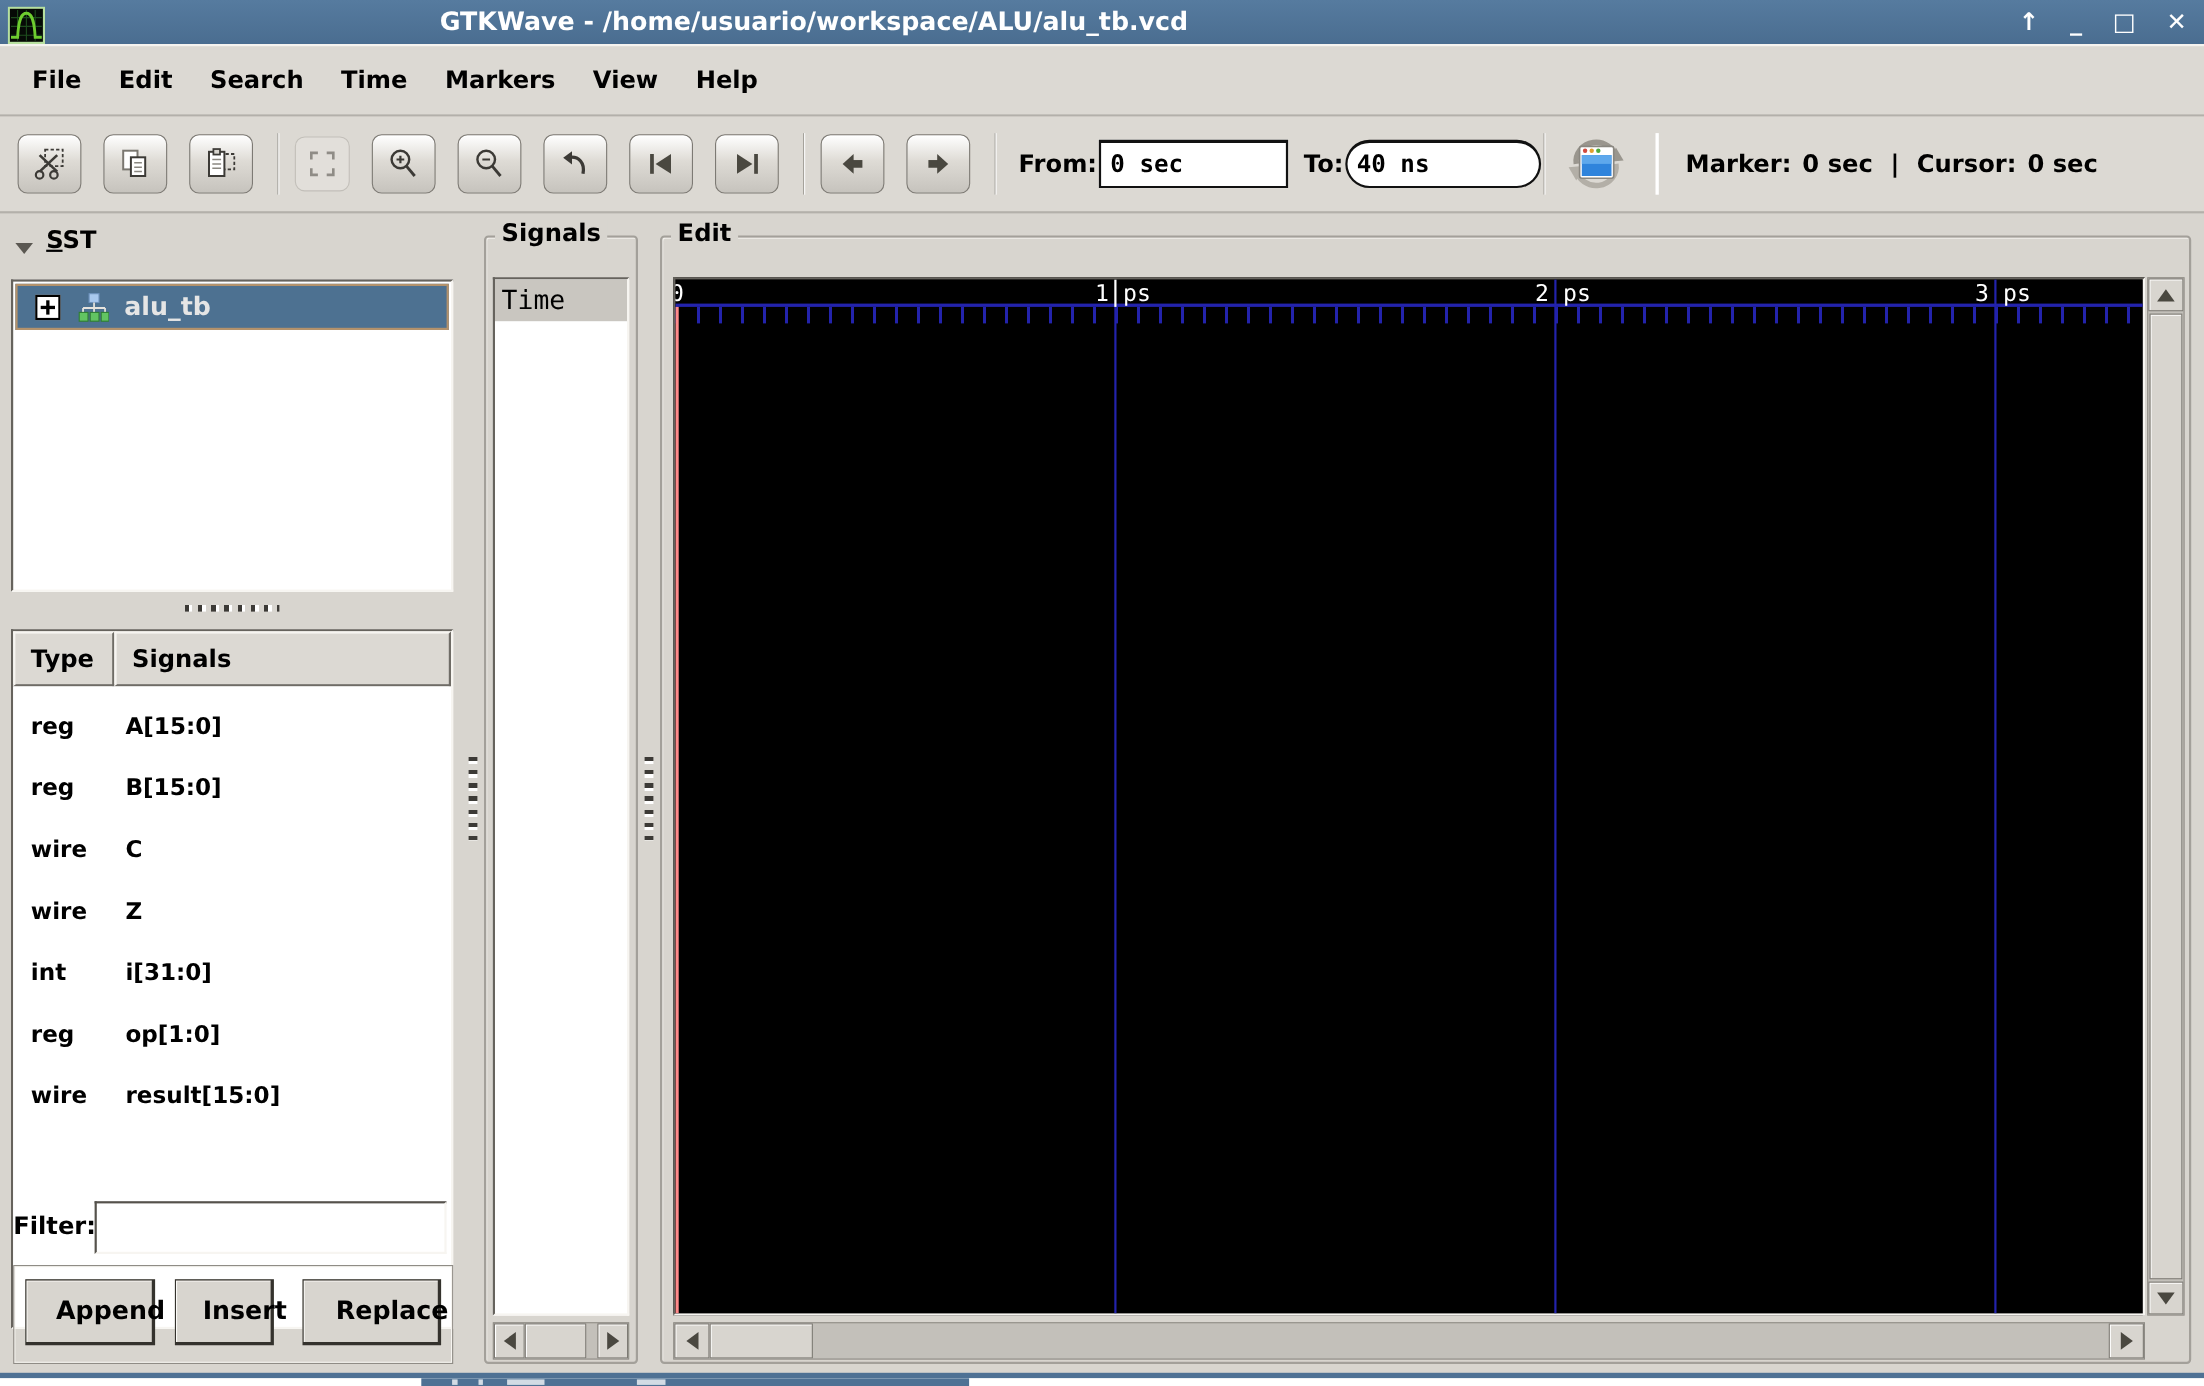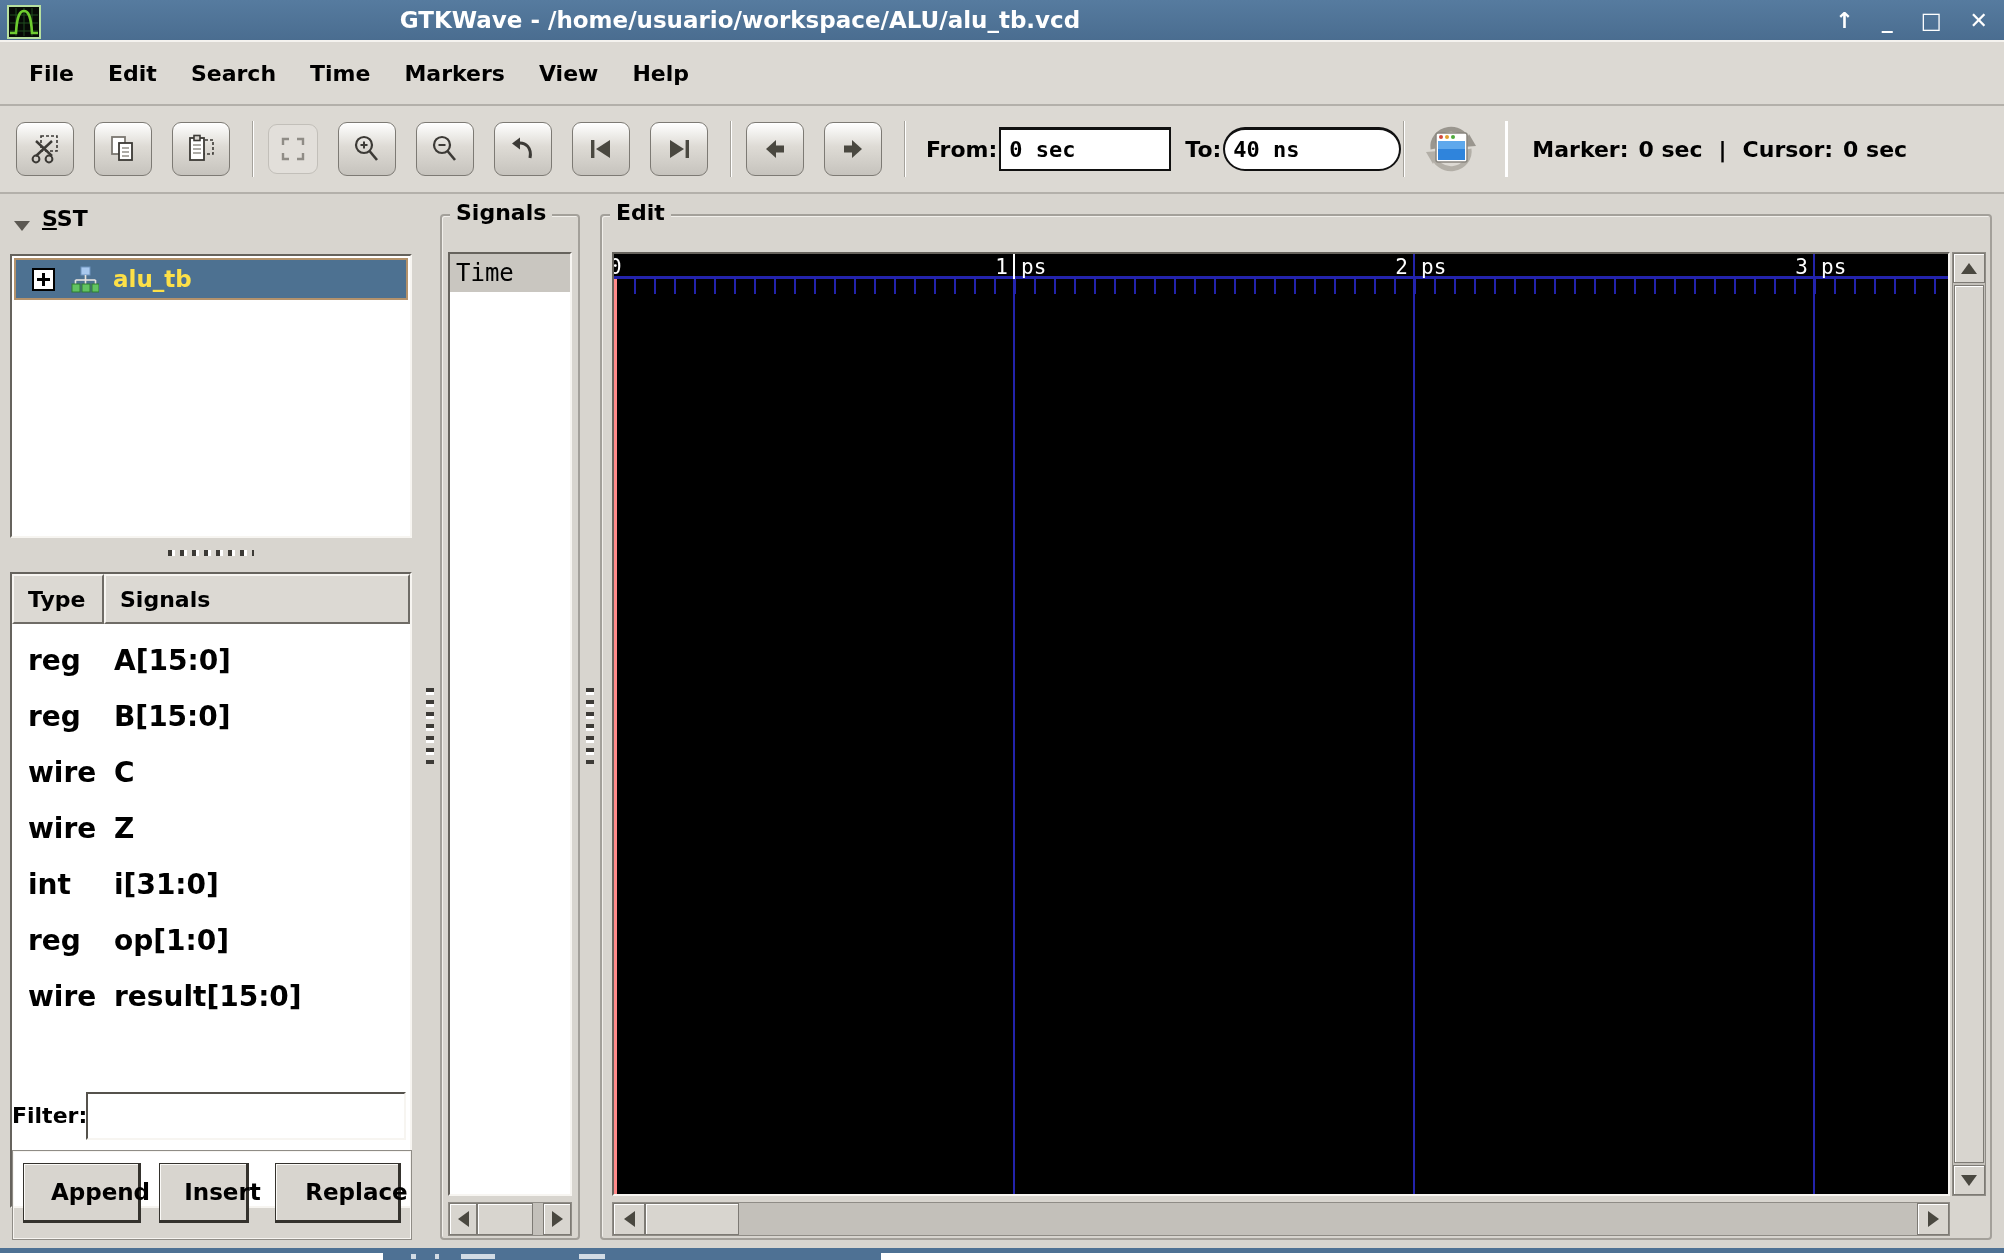--- a/index.html
+++ b/index.html
@@ -4,21 +4,21 @@
 <style>
   * { box-sizing: border-box; margin: 0; padding: 0; }
   html,body { width:2004px; height:1260px; }
   body { font-family:"DejaVu Sans", sans-serif; background:#ffffff; overflow:hidden; }
   .screen { position:relative; width:2004px; height:1260px; background:#ffffff; overflow:hidden; }
 
   
   .window { position:absolute; left:0; top:0; width:2004px; height:1253px;
             background:#d8d5cf; border-bottom:5px solid #4e7194; }
   .titlebar { position:relative; height:40px; background:linear-gradient(#567b9f,#4a6d90);
-              display:flex; align-items:center; color:#ffffff; }
+              display:flex; align-items:flex-end; color:#ffffff; }
   .win-icon { width:34px; height:34px; margin:3px 0 0 7px; }
   .title { position:absolute; left:240px; width:1000px; top:0; height:40px; line-height:40px;
            text-align:center; font-size:23px; font-weight:700; white-space:nowrap; }
   .controls { position:absolute; right:16px; top:0; height:40px; display:flex; gap:28px;
               align-items:center; font-size:22px; font-weight:700; }
   .controls span { cursor:default; }
 
   .menubar { height:66px; background:#dcd9d3; border-top:2px solid #f5f3ef;
              border-bottom:2px solid #b3b0aa; display:flex; align-items:center;
              padding-left:12px; font-weight:700; font-size:22px; }
@@ -50,21 +50,21 @@
   .sst-header { position:absolute; left:14px; top:8px; display:flex; align-items:flex-end;
                 font-weight:700; font-size:22px; }
   .sst-label::first-letter { text-decoration:underline; }
   .tri-down-sm { width:0; height:0; border-left:8px solid transparent; border-right:8px solid transparent;
                  border-top:10px solid #5b5852; margin-right:12px; }
 
   .sunken { background:#ffffff; border:2px solid; border-color:#66635d #f7f5f1 #f7f5f1 #66635d; }
 
   .tree-box { position:absolute; left:10px; top:56px; width:402px; height:284px; }
   .tree-row { margin:2px; height:42px; background:#4d7191; border:2px solid #b3926c;
-              display:flex; align-items:center; color:#fde047; font-weight:700; font-size:23px; }
+              display:flex; align-items:center; color:#e5e5e5; font-weight:700; font-size:23px; }
   .expander { width:23px; height:23px; background:#ffffff; border:2px solid #000000;
               margin-left:16px; position:relative; flex:none; }
   .expander::before { content:""; position:absolute; left:3px; right:3px; top:50%; margin-top:-1.5px; height:3px; background:#000; }
   .expander::after  { content:""; position:absolute; top:3px; bottom:3px; left:50%; margin-left:-1.5px; width:3px; background:#000; }
   .hier-icon { width:28px; height:28px; margin-left:16px; flex:none; }
   .tree-label { margin-left:14px; }
 
   .h-handle { position:absolute; left:168px; top:352px; width:86px; height:6px;
               background:repeating-linear-gradient(90deg,#3c3a36 0 4px,#ffffff 4px 7px,rgba(0,0,0,0) 7px 12px); }
   .v-handle { position:absolute; width:8px; height:76px;
@@ -72,21 +72,21 @@
   .v-handle.one { left:426px; top:490px; }
   .v-handle.two { left:586px; top:490px; }
 
   .sigtable { position:absolute; left:10px; top:374px; width:402px; height:636px; }
   .thead { display:flex; height:50px; }
   .th { background:#dcd9d3; border:2px solid; border-color:#f7f5f1 #6f6c66 #6f6c66 #f7f5f1;
         display:flex; align-items:center; padding-left:14px; font-weight:700; font-size:22px; }
   .th.type { width:92px; }
   .th.signals { flex:1; }
   .tbody { position:absolute; left:0; top:50px; right:0; bottom:0; background:#ffffff; overflow:hidden; padding-top:8px; }
-  .tr { display:flex; height:56px; align-items:center; font-weight:700; font-size:28px; }
+  .tr { display:flex; height:56px; align-items:center; font-weight:700; font-size:21px; }
   .td-type { width:92px; padding-left:16px; }
   .td-sig { padding-left:10px; }
 
   .filter-label { position:absolute; left:12px; top:905px; font-weight:700; font-size:22px; }
   .filter-input { position:absolute; left:86px; top:894px; width:320px; height:48px;
                   background:#ffffff; border:2px solid; border-color:#55524c #f7f5f1 #f7f5f1 #55524c;
                   font-size:22px; padding:0 8px; outline:none; }
 
   .actions-frame { position:absolute; left:12px; top:952px; width:400px; height:90px;
                    border:1px solid #8f8c86; box-shadow:inset 1px 1px 0 #f7f5f1, inset -1px -1px 0 #f7f5f1; }

